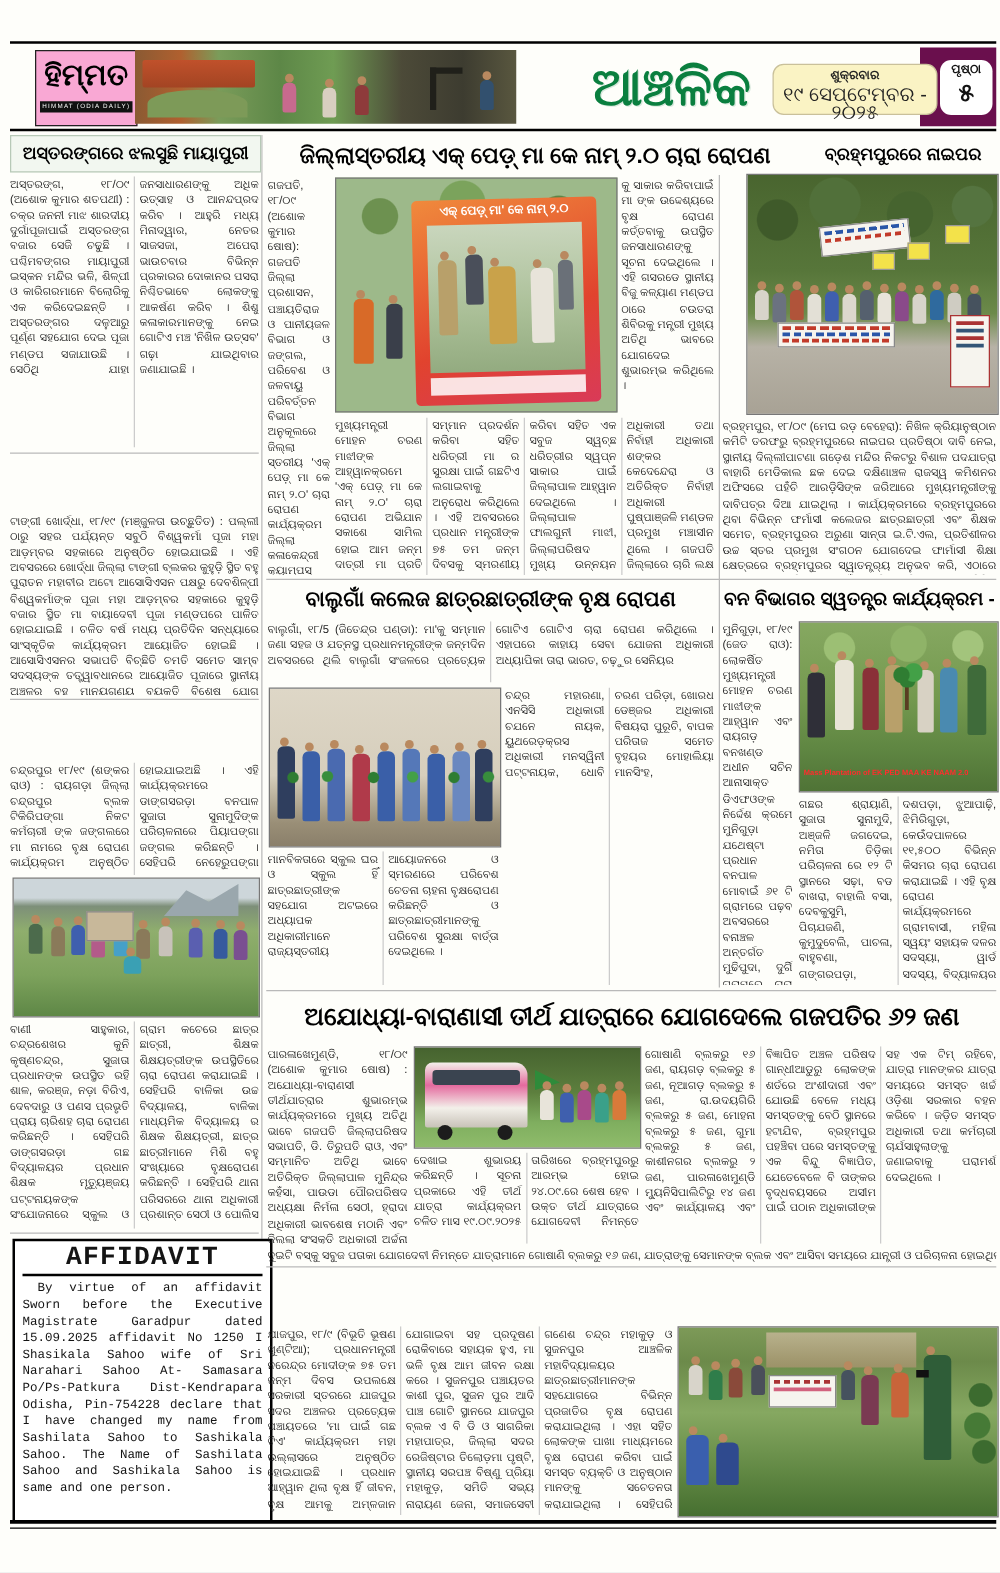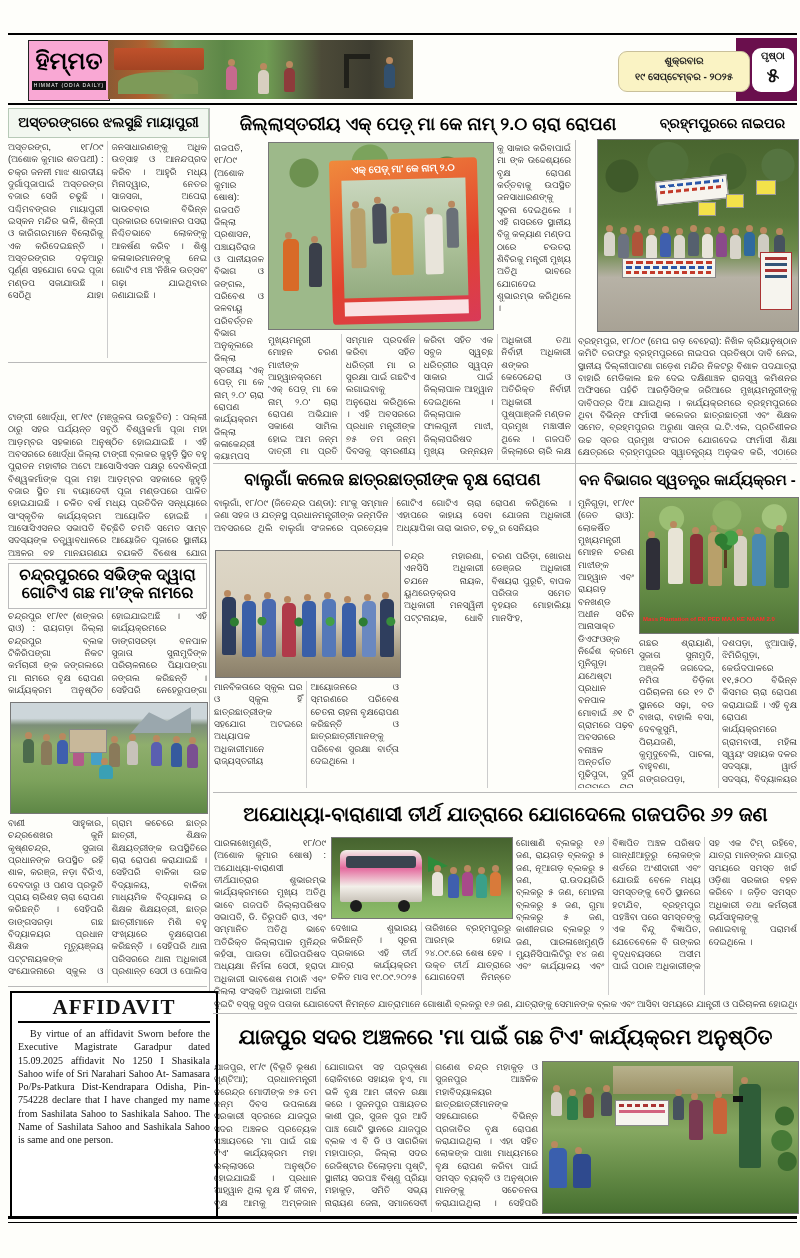--- a/index.html
+++ b/index.html
@@ -13,21 +13,21 @@
   .c3{column-count:3;column-gap:8px;column-rule:1px solid #cccccc;}
   .c4{column-count:4;column-gap:8px;column-rule:1px solid #cccccc;}
   .hl{position:absolute;font-weight:bold;color:#000;line-height:1.12;overflow:hidden;
       font-family:"Liberation Sans",sans-serif;}
   .photo{position:absolute;overflow:hidden;background:#9db98a;}
   .p{position:absolute;width:11px;height:24px;border-radius:5px 5px 2px 2px;}
   .p::before{content:"";position:absolute;top:-7px;left:2px;width:7px;height:7px;
       border-radius:50%;background:#b9895f;}
   .banner{position:absolute;background:#f6f4ee;border:1px solid #888;}
   .placard{position:absolute;background:#f3e24a;border:1px solid #999;}
-  .serif{font-family:Liberation Serif, serif;}
+  .serif{font-family:Liberation Mono, monospace;}
 </style>
 </head>
 <body>
 
 <div id="page">
 
   <div class="rule" style="left:8px;top:33px;width:789px;height:2px;"></div>
 
   <div class="abs" style="left:8px;top:38px;width:789px;height:63px;">
 
@@ -41,27 +41,29 @@
       <div class="abs" style="left:6px;top:8px;width:90px;height:22px;background:linear-gradient(180deg,#c0512b,#a34423);border-radius:2px;"></div>
       <div class="abs" style="left:10px;top:32px;width:80px;height:22px;background:#7d9a58;border-radius:50% 50% 0 0;"></div>
       <i class="p" style="left:118px;top:26px;background:#c76a8e;"></i>
       <i class="p" style="left:150px;top:30px;background:#d8cfc0;"></i>
       <i class="p" style="left:176px;top:28px;background:#8e3b3b;"></i>
       <div class="abs" style="left:236px;top:14px;width:5px;height:34px;background:#20201a;"></div>
       <div class="abs" style="left:236px;top:14px;width:26px;height:5px;background:#20201a;"></div>
       <i class="p" style="left:276px;top:24px;background:#32506e;"></i>
     </div>
 
+    <div class="abs" style="left:424px;top:4px;width:210px;height:56px;color:#0a7f3f;font-size:42px;font-weight:900;
+         text-align:center;line-height:56px;text-shadow:1px 1px 0 #d7e8dc;">ଆଞ୍ଚଳିକ</div>
 
     <div class="abs" style="left:728px;top:0px;width:61px;height:63px;background:#6a0f4d;"></div>
 
     <div class="abs" style="left:610px;top:13px;width:130px;height:39px;background:#faf3c4;border:1px solid #c9c09a;border-radius:9px;
          text-align:center;color:#222;">
       <div style="font-size:10px;font-weight:bold;line-height:18px;">ଶୁକ୍ରବାର</div>
-      <div style="font-size:10px;font-weight:bold;line-height:14px;">୧୯ ସେପ୍ଟେମ୍ବର - ୨୦୨୫</div>
+      <div style="font-size:16px;font-weight:normal;line-height:14px;">୧୯ ସେପ୍ଟେମ୍ବର - ୨୦୨୫</div>
     </div>
 
     <div class="abs" style="left:744px;top:10px;width:42px;height:44px;background:#fff;border-radius:9px;text-align:center;">
       <div style="font-size:10px;font-weight:bold;line-height:16px;color:#111;">ପୃଷ୍ଠା</div>
       <div style="font-size:20px;font-weight:900;line-height:22px;color:#111;">୫</div>
     </div>
   </div>
 
   <div class="rule" style="left:8px;top:103px;width:789px;height:2px;"></div>
 
@@ -71,21 +73,20 @@
   <div class="hl" style="left:8px;top:108px;width:199px;height:28px;font-size:14px;text-align:center;line-height:27px;
        border:1px solid #b7c9b7;background:#f2f7f0;">ଅସ୍ତରଙ୍ଗରେ ଝଲସୁଛି ମାୟାପୁରୀ ଇସ୍କନ ମନ୍ଦିର</div>
   <div class="abs bt c2" style="left:8px;top:141px;width:199px;height:217px;">ଅସ୍ତରଙ୍ଗ, ୧୮/୦୯ (ଅଶୋକ କୁମାର ଶତପଥୀ) : ଚକ୍ର ଜନନୀ ମାଝ ଶାରଦୀୟ ଦୁର୍ଗାପୂଜାପାଇଁ ଅସ୍ତରଙ୍ଗ ବଜାର ସେଜି ଚଢୁଛି । ପଶ୍ଚିମବଙ୍ଗର ମାୟାପୁରୀ ଇସ୍କନ ମନ୍ଦିର ଭଳି, ଶିଳ୍ପୀ ଓ କାରିଗରମାନେ ବିଲୋରିକୁ ଏକ କରିଦେଇଛନ୍ତି । ଅସ୍ତରଙ୍ଗର ଦଳୁଆରୁ ପୂର୍ଣ୍ଣ ସହଯୋଗ ଦେଇ ପୂଜା ମଣ୍ଡପ ସଜାଯାଉଛି । ସେଠିଥି ଯାହା ଜନସାଧାରଣଙ୍କୁ ଅଧିକ ଉତ୍ସାହ ଓ ଆନନ୍ଦପ୍ରଦ କରିବ । ଆହୁରି ମଧ୍ୟ ମିନାଦ୍ୱାର, ନେତର ସାଜସଜା, ଅପେରା ଭାଉଚବାର ବିଭିନ୍ନ ପ୍ରକାରର ଦୋକାନର ପସରା ନିଶ୍ଚିତଭାବେ ଲୋକଙ୍କୁ ଆକର୍ଷଣ କରିବ । ଶିଶୁ କଳାକାରମାନଙ୍କୁ ନେଇ ଗୋଟିଏ ମଞ୍ଚ 'ନିଖିଳ ଉତ୍ସବ' ଗଢ଼ା ଯାଇଥିବାର ଜଣାଯାଇଛି ।</div>
 
   <div class="grule" style="left:8px;top:362px;width:199px;height:1px;"></div>
 
   <div class="abs bt" style="left:8px;top:411px;width:199px;height:145px;">ଟାଙ୍ଗୀ ଖୋର୍ଦ୍ଧା, ୧୮/୧୯ (ମଞ୍ଜୁଳତା ଉଚ୍ଛୁତିତ) : ପଲ୍ଲୀ ଠାରୁ ସହର ପର୍ଯ୍ୟନ୍ତ ସବୁଠି ବିଶ୍ୱକର୍ମା ପୂଜା ମହା ଆଡ଼ମ୍ବର ସହକାରେ ଅନୁଷ୍ଠିତ ହୋଇଯାଇଛି । ଏହି ଅବସରରେ ଖୋର୍ଦ୍ଧା ଜିଲ୍ଲା ଟାଙ୍ଗୀ ବ୍ଲକର କୁହୁଡ଼ି ସ୍ଥିତ ବହୁ ପୁରାତନ ମହାବୀର ଅଟୋ ଆସୋସିଏସନ ପକ୍ଷରୁ ଦେବଶିଳ୍ପୀ ବିଶ୍ୱକର୍ମାଙ୍କ ପୂଜା ମହା ଆଡ଼ମ୍ବର ସହକାରେ କୁହୁଡ଼ି ବଜାର ସ୍ଥିତ ମା ବାୟାଦେବୀ ପୂଜା ମଣ୍ଡପରେ ପାଳିତ ହୋଇଯାଇଛି । ଚଳିତ ବର୍ଷ ମଧ୍ୟ ପ୍ରତିଦିନ ସନ୍ଧ୍ୟାରେ ସାଂସ୍କୃତିକ କାର୍ଯ୍ୟକ୍ରମ ଆୟୋଜିତ ହୋଇଛି । ଆସୋସିଏସନର ସଭାପତି ବିଚ୍ଛିତି ଚମତି ସମେତ ସାମ୍ବ ସଦସ୍ୟଙ୍କ ତତ୍ତ୍ୱାବଧାନରେ ଆୟୋଜିତ ପୂଜାରେ ସ୍ଥାନୀୟ ଅଞ୍ଚଳର ବହୁ ମାନ୍ୟଗଣ୍ୟ ବ୍ୟକ୍ତି ବିଶେଷ ଯୋଗ ଦେଇଥିଲେ । ସେହିପରି ଟାଙ୍ଗୀ, କୁହୁଡ଼ି ବିଦ୍ୟୁତ କାର୍ଯ୍ୟାଳୟ ସମେତ ବିଭିନ୍ନ ଦୋକାନବଜାର ଶିଳ୍ପ ପ୍ରତିଷ୍ଠାନ ମାନଙ୍କରେ ମଧ୍ୟ ଶ୍ରୀ ଶ୍ରୀ ବିଶ୍ୱକର୍ମା ପୂଜା ଅନୁଷ୍ଠିତ ହୋଇଯାଇଛି ।</div>
 
   <div class="grule" style="left:8px;top:559px;width:199px;height:1px;"></div>
 
-  <div class="hl" style="left:8px;top:563px;width:197px;height:42px;font-size:16px;text-align:center;border:1px solid #bbb;padding-top:2px;">ଚନ୍ଦ୍ରପୁରରେ ସଭିଙ୍କ ଦ୍ୱାରା ଗୋଟିଏ ଗଛ ମା'ଙ୍କ ନାମରେ</div>
   <div class="abs bt c2" style="left:8px;top:610px;width:199px;height:90px;">ଚନ୍ଦ୍ରପୁର ୧୮/୧୯ (ଶଙ୍କର ରାଓ) : ରାୟଗଡ଼ା ଜିଲ୍ଲା ଚନ୍ଦ୍ରପୁର ବ୍ଲକ ଟିକିରିପଙ୍ଗା ନିକଟ କର୍ମଚାରୀ ଙ୍କ ଜଙ୍ଗଲରେ ମା ନାମରେ ବୃକ୍ଷ ରୋପଣ କାର୍ଯ୍ୟକ୍ରମ ଅନୁଷ୍ଠିତ ହୋଇଯାଇଅଛି । ଏହି କାର୍ଯ୍ୟକ୍ରମରେ ଡାଙ୍ଗସରଡ଼ା ବନପାଳ ସୁଜାତା ସୁନାମୁଦିଙ୍କ ପରିଚାଳନାରେ ପିୟାପଙ୍ଗା ଜଙ୍ଗଲ କରିଛନ୍ତି । ସେହିପରି ନେହେରୁପଙ୍ଗା ଆଶ୍ରମ ସ୍କୁଲର ପ୍ରଧାନ ଶିକ୍ଷକ ରାହୁ ପାନ, ଗାୟତ୍ରୀକା ବାଳିକା ଉଚ୍ଚ ବିଦ୍ୟାଳୟର ପ୍ରଧାନ ଶିକ୍ଷୟତ୍ରୀ ଅନୁରାଧା ମିଶ୍ର, ଚନ୍ଦ୍ରପୁର ମାଧ୍ୟମିକ ବିଦ୍ୟାଳୟର ଶିକ୍ଷକ, ବୁଦ୍ଧାବାଲ୍ମୀକ ଠାରେ ସରପଞ୍ଚ ଭାମ ଗୋରେଲୋ, ଏ ଟି ଓ ନାଲା ବନପାଳ ଅର୍ପିତା</div>
 
   <div class="photo" style="left:10px;top:702px;width:196px;height:110px;border:1px solid #777;
        background:linear-gradient(180deg,#cdd6da 0%,#cdd6da 14%,#7d8f79 20%,#8fae6d 38%,#7da25c 70%,#5e8746 100%);">
     <div class="abs" style="left:120px;top:4px;width:60px;height:26px;background:#9aa7ad;clip-path:polygon(0 100%,30% 20%,60% 55%,100% 0,100% 100%);"></div>
     <i class="p" style="left:12px;top:36px;background:#4c6b4c;"></i>
     <i class="p" style="left:30px;top:38px;background:#8a7a5a;"></i>
     <i class="p" style="left:46px;top:37px;background:#3f5fae;"></i>
     <i class="p" style="left:62px;top:39px;background:#b35b8a;"></i>
     <i class="p" style="left:80px;top:38px;background:#46a0c8;"></i>
@@ -177,21 +178,21 @@
       <div style="margin:3px 4px 0;height:3px;background:#357;"></div>
       <div style="margin:3px 4px 0;height:3px;background:#a33;"></div>
       <div style="margin:3px 4px 0;height:3px;background:#357;"></div>
     </div>
   </div>
   <div class="abs bt" style="left:578px;top:335px;width:219px;height:125px;">ବ୍ରହ୍ମପୁର, ୧୮/୦୯ (ମେଘ ରଡ଼ ବେହେରା): ନିଖିଳ କ୍ରିୟାନୁଷ୍ଠାନ କମିଟି ତରଫରୁ ବ୍ରହ୍ମପୁରରେ ନାଇପର ପ୍ରତିଷ୍ଠା ଦାବି ନେଇ, ସ୍ଥାନୀୟ ଦିଲ୍ଲୀପାଟଣା ଗଡ଼େଶ ମନ୍ଦିର ନିକଟରୁ ବିଶାଳ ପଦଯାତ୍ରା ବାହାରି ମେଡିକାଲ ଛକ ଦେଇ ଦକ୍ଷିଣାଞ୍ଚଳ ରାଜସ୍ୱ କମିଶନର ଅଫିସରେ ପହଁଚି ଆରଡ଼ିସିଙ୍କ ଜରିଆରେ ମୁଖ୍ୟମନ୍ତ୍ରୀଙ୍କୁ ଦାବିପତ୍ର ଦିଆ ଯାଇଥିଲା । କାର୍ଯ୍ୟକ୍ରମରେ ବ୍ରହ୍ମପୁରରେ ଥିବା ବିଭିନ୍ନ ଫର୍ମାସୀ କଲେଜର ଛାତ୍ରଛାତ୍ରୀ ଏବଂ ଶିକ୍ଷକ ସମେତ, ବ୍ରହ୍ମପୁରର ଅରୁଣା ସାନ୍ତା ଇ.ଟି.ଏଲ, ପ୍ରତିଶୀଳର ଉଚ୍ଚ ସ୍ତର ପ୍ରମୁଖ ସଂଗଠନ ଯୋଗଦେଇ ଫାର୍ମାସୀ ଶିକ୍ଷା କ୍ଷେତ୍ରରେ ବ୍ରହ୍ମପୁରର ସ୍ୱାତନ୍ତ୍ର୍ୟ ଅନୁଭବ କରି, ଏଠାରେ 'ନାଇପର' ପ୍ରତିଷ୍ଠା ପାଇଁ ଦାବି କରିଥିଲେ । ନିଖିଳ କ୍ରିୟାନୁଷ୍ଠାନ କମିଟି ଆବାହକ ସରୋଜ ପଟ୍ଟନାୟକ, ବି, ଯୋଗେଶ୍ୱର ରାଓ, ସଂଜାନ କୁମାର ସୁକୃତି, ରାଜେନ୍ଦ୍ର କୁମାର ପଣ୍ଡା, ପ୍ରିତିଷ ପାଣିଗ୍ରାହୀ, ଆଦିତ୍ୟ ନାରାୟଣ ରଥ, ପ୍ରଭାସ ପଟ୍ଟନାୟକ, ମାନସ ପାତ୍ର, ଅଶୋକ ଦଳାଇ, ଦେବବ୍ରତ ଦେବ, ସୂର୍ଯ୍ୟ ନାରାୟଣ ବେହେରା, ବିନୋଦ ଚୌଧୁରୀ, ରମେଶ କୁମାର ସାହୁ, ଦ୍ୱି କେଶବ ରାଓ, ନୀଳମାଧବ ପାତ୍ର, ଦେବାଶିଷ ପଣ୍ଡା, ଚମନ, ମହେଶ୍ୱର ବାଢ଼ଇଆ, ବାସୁଦେବ ପଣ୍ଡା ପ୍ରମୁଖ ହୃଦ ଶତୃ ବର୍ଷ ଛାତ୍ରଛାତ୍ରୀ ଏବଂ ବ୍ୟକ୍ତି ବିଶେଷ କାର୍ଯ୍ୟକ୍ରମରେ ଭାଗ ନେଇଥିଲେ ।</div>
 
   <div class="grule" style="left:213px;top:463px;width:584px;height:1px;"></div>
 
   <div class="hl" style="left:214px;top:467px;width:357px;height:26px;font-size:17px;text-align:center;line-height:26px;">ବାଲୁଗାଁ କଲେଜ ଛାତ୍ରଛାତ୍ରୀଙ୍କ ବୃକ୍ଷ ରୋପଣ କାର୍ଯ୍ୟକ୍ରମ</div>
-  <div class="abs bt c2" style="left:214px;top:497px;width:357px;height:49px;">ବାଲୁଗାଁ, ୧୮/୦୯ (ଜିତେନ୍ଦ୍ର ପଣ୍ଡା): ମା'କୁ ସମ୍ମାନ ଜଣା ସହଜ ଓ ଯତ୍ନସ୍ଥ ପ୍ରଧାନମନ୍ତ୍ରୀଙ୍କ ଜନ୍ମଦିନ ଅବସରରେ ଥିଲି ବାଲୁଗାଁ ସଂଜଳରେ ପ୍ରତ୍ୟେକ ଗୋଟିଏ ଗୋଟିଏ ଚାରା ରୋପଣ କରିଥିଲେ । ଏହାପରେ କାହାୟ ସେବା ଯୋଜନା ଅଧିକାରୀ ଅଧ୍ୟାପିକା ତାରା ଭାରତ, ଚଢ଼ୁର ସେନିୟର</div>
+  <div class="abs bt c2" style="left:214px;top:497px;width:357px;height:49px;">ବାଲୁଗାଁ, ୧୮/5 (ଜିତେନ୍ଦ୍ର ପଣ୍ଡା): ମା'କୁ ସମ୍ମାନ ଜଣା ସହଜ ଓ ଯତ୍ନସ୍ଥ ପ୍ରଧାନମନ୍ତ୍ରୀଙ୍କ ଜନ୍ମଦିନ ଅବସରରେ ଥିଲି ବାଲୁଗାଁ ସଂଜଳରେ ପ୍ରତ୍ୟେକ ଗୋଟିଏ ଗୋଟିଏ ଚାରା ରୋପଣ କରିଥିଲେ । ଏହାପରେ କାହାୟ ସେବା ଯୋଜନା ଅଧିକାରୀ ଅଧ୍ୟାପିକା ତାରା ଭାରତ, ଚଢ଼ୁର ସେନିୟର</div>
 
   <div class="photo" style="left:215px;top:550px;width:184px;height:126px;border:1px solid #777;
        background:linear-gradient(180deg,#ded7c7 0%,#d6cebc 55%,#9a8f77 85%,#8a7f6a 100%);">
     <div class="abs" style="left:0;top:8px;width:184px;height:40px;background:
        repeating-linear-gradient(90deg,#b9b09c 0 18px,#8d8троа 18px 26px);opacity:.5;"></div>
     <i class="p" style="left:6px;top:46px;width:14px;height:58px;background:#2f3e5e;"></i>
     <i class="p" style="left:26px;top:50px;width:14px;height:56px;background:#3a5fa8;"></i>
     <i class="p" style="left:46px;top:48px;width:14px;height:58px;background:#4a6ab0;"></i>
     <i class="p" style="left:66px;top:52px;width:14px;height:54px;background:#b03a4a;"></i>
     <i class="p" style="left:86px;top:50px;width:14px;height:56px;background:#3a5fa8;"></i>
@@ -255,21 +256,20 @@
     <i class="p" style="left:130px;top:34px;background:#a84a8a;"></i>
     <i class="p" style="left:144px;top:36px;background:#3aa089;"></i>
     <i class="p" style="left:158px;top:34px;background:#d87a3a;"></i>
   </div>
   <div class="abs bt c2" style="left:331px;top:922px;width:180px;height:73px;">ଦେଖାଇ ଶୁଭାରୟ କରିଛନ୍ତି । ସୂଚନା ପ୍ରକାରେ ଏହି ତୀର୍ଥ ଯାତ୍ରା କାର୍ଯ୍ୟକ୍ରମ ଚଳିତ ମାସ ୧୯.୦୯.୨୦୨୫ ତାରିଖରେ ବ୍ରହ୍ମପୁରରୁ ଆରମ୍ଭ ହୋଇ ୨୪.୦୯.ରେ ଶେଷ ହେବ । ଉକ୍ତ ତୀର୍ଥ ଯାତ୍ରାରେ ଯୋଗଦେବୀ ନିମନ୍ତେ ଯାତ୍ରାମାନେ ଓଡ଼ିଶା ସରକାରଙ୍କ ପର୍ଯ୍ୟଟନ ବିଭାଗ ଦ୍ୱାରା ପୁଣ୍ୟ କ୍ଷେତ୍ରରେ ଅନଲାଇନ ପ୍ରକ୍ରିୟା ମାଧ୍ୟମରେ ଆବେଦନ କରିଥିଲେ ।</div>
   <div class="abs bt c3" style="left:516px;top:837px;width:281px;height:158px;">ଗୋଷାଣି ବ୍ଲକରୁ ୧୬ ଜଣ, ରାୟଗଡ଼ ବ୍ଲକରୁ ୫ ଜଣ, ନୂଆଗଡ଼ ବ୍ଲକରୁ ୫ ଜଣ, ରା.ଉଦୟଗିରି ବ୍ଲକରୁ ୫ ଜଣ, ମୋହନା ବ୍ଲକରୁ ୫ ଜଣ, ଗୁମା ବ୍ଲକରୁ ୫ ଜଣ, କାଶୀନଗର ବ୍ଲକରୁ ୨ ଜଣ, ପାରଳାଖେମୁଣ୍ଡି ମ୍ୟୁନିସିପାଲିଟିରୁ ୧୪ ଜଣ ଏବଂ କାର୍ଯ୍ୟାଳୟ ଏବଂ ବିଜ୍ଞାପିତ ଅଞ୍ଚଳ ପରିଷଦ ଗାନ୍ଧୀଆଡୁରୁ ଲୋକଙ୍କ ଶର୍ତରେ ଅଂଶୀଦାରୀ ଏବଂ ଯୋଉଛି ବେଳେ ମଧ୍ୟ ସମସ୍ତଙ୍କୁ ବେଠି ସ୍ଥାନରେ ହଟାଯିବ, ବ୍ରହ୍ମପୁର ପହଞ୍ଚିବା ପରେ ସମସ୍ତଙ୍କୁ ଏକ ବିନ୍ଦୁ ବିଜ୍ଞାପିତ, ଯେତେବେଳେ ବି ତାଙ୍କର ବୃଦ୍ଧବୟସରେ ଅସୀମ ପାଇଁ ପଠାନ ଅଧିକାରୀଙ୍କ ସହ ଏକ ଟିମ୍ ରହିବେ, ଯାତ୍ରା ମାନଙ୍କର ଯାତ୍ରା ସମୟରେ ସମସ୍ତ ଖର୍ଚ୍ଚ ଓଡ଼ିଶା ସରକାର ବହନ କରିବେ । ଜଡ଼ିତ ସମସ୍ତ ଅଧିକାରୀ ତଥା କର୍ମଚାରୀ ଚାର୍ଯସାହୁଲାଙ୍କୁ ଜଣାଇବାକୁ ପରାମର୍ଶ ଦେଇଥିଲେ ।</div>
   <div class="abs bt" style="left:214px;top:998px;width:583px;height:12px;white-space:nowrap;">ଦୁଇଟି ବସ୍‌କୁ ସବୁଜ ପତାକା ଯୋଗଦେବୀ ନିମନ୍ତେ ଯାତ୍ରାମାନେ ଗୋଷାଣି ବ୍ଲକରୁ ୧୬ ଜଣ, ଯାତ୍ରାଙ୍କୁ ସେମାନଙ୍କ ବ୍ଲକ ଏବଂ ଆସିବା ସମୟରେ ଯାନ୍ତ୍ରୀ ଓ ପରିଚାଳନା ହୋଇଥିଲା ।</div>
 
   <div class="grule" style="left:213px;top:1013px;width:584px;height:1px;"></div>
 
-  <div class="hl" style="left:214px;top:1018px;width:583px;height:38px;font-size:21px;text-align:center;line-height:38px;">ଯାଜପୁର ସଦର ଅଞ୍ଚଳରେ 'ମା ପାଇଁ ଗଛ ଟିଏ' କାର୍ଯ୍ୟକ୍ରମ ଅନୁଷ୍ଠିତ</div>
   <div class="abs bt c3" style="left:214px;top:1061px;width:324px;height:151px;">ଯାଜପୁର, ୧୮/୯ (ବିଭୂତି ଭୂଷଣ ଖୁଣ୍ଟିଆ); ପ୍ରଧାନମନ୍ତ୍ରୀ ନରେନ୍ଦ୍ର ମୋଦୀଙ୍କ ୭୫ ତମ ଜନ୍ମ ଦିବସ ଉପଲକ୍ଷେ ସରକାରୀ ସ୍ତରରେ ଯାଜପୁର ସଦର ଅଞ୍ଚଳର ପ୍ରତ୍ୟେକ ପଞ୍ଚାୟତରେ 'ମା ପାଇଁ ଗଛ ଟିଏ' କାର୍ଯ୍ୟକ୍ରମ ମହା ଉଲ୍ଲାସରେ ଅନୁଷ୍ଠିତ ହୋଇଯାଇଛି । ପ୍ରଧାନ ଆହ୍ୱାନ ଥିଲା ବୃକ୍ଷ ହିଁ ଜୀବନ, ବୃକ୍ଷ ଆମକୁ ଅମ୍ଳଜାନ ଯୋଗାଇବା ସହ ପ୍ରଦୂଷଣ ରୋକିବାରେ ସହାୟକ ହୁଏ, ମା ଭଳି ବୃକ୍ଷ ଆମ ଜୀବନ ରକ୍ଷା କରେ । ସୁଜନପୁର ପଞ୍ଚାୟତର କାଶୀ ପୁର, ସୁଜନ ପୁର ଆଦି ପାଞ୍ଚ ଗୋଟି ସ୍ଥାନରେ ଯାଜପୁର ବ୍ଲକ ଏ ବି ଡି ଓ ସାଗରିକା ମହାପାତ୍ର, ଜିଲ୍ଲା ସଦର ରେଜିଷ୍ଟାର ତିଲୋଡ଼ମା ପୃଷ୍ଟି, ସ୍ଥାନୀୟ ସରପଞ୍ଚ ବିଷ୍ଣୁ ପ୍ରିୟା ମହାକୁଡ଼, ସମିତି ସଭ୍ୟ ନାରାୟଣ ଜେନା, ସମାଜସେବୀ ଗଣେଶ ଚନ୍ଦ୍ର ମହାକୁଡ଼ ଓ ସୁଜନପୁର ଆଞ୍ଚଳିକ ମହାବିଦ୍ୟାଳୟର ଛାତ୍ରଛାତ୍ରୀମାନଙ୍କ ସହଯୋଗରେ ବିଭିନ୍ନ ପ୍ରଜାତିର ବୃକ୍ଷ ରୋପଣ କରାଯାଇଥିଲା । ଏହା ସହିତ ଲୋକଙ୍କ ପାଖା ମାଧ୍ୟମରେ ବୃକ୍ଷ ରୋପଣ କରିବା ପାଇଁ ସମସ୍ତ ବ୍ୟକ୍ତି ଓ ଅନୁଷ୍ଠାନ ମାନଙ୍କୁ ସଚେତନତା କରାଯାଇଥିଲା । ସେହିପରି ବଡ଼ଅଖୟ ପଞ୍ଚାୟତର ସରପଞ୍ଚ ବାଦଲ ଖୁଣ୍ଟିଆ, ମହେଶ୍ୱର ପୁର ପଞ୍ଚାୟତ ସରପଞ୍ଚ ସୁଚିତ୍ କୁମାର ରାୟ, ସମିତି ସଭ୍ୟ ସ୍ମୃତି ରେଖା ସାମଲ, ଜିଲ୍ଲା ପରିଷଦ ସଭ୍ୟ ସୁନୀତା ରାଉତ ଓ ବିଭିନ୍ନ ପଞ୍ଚାୟତର ସରପଞ୍ଚ ଓ କାର୍ଯ୍ୟନିର୍ବାହୀ ଅଧିକାରୀଙ୍କ ଉପସ୍ଥିତିରେ ଏହି କାର୍ଯ୍ୟକ୍ରମ ଅନୁଷ୍ଠିତ ହୋଇଯାଇଛି ।</div>
 
   <div class="photo" style="left:542px;top:1061px;width:255px;height:151px;border:1px solid #777;
        background:linear-gradient(180deg,#7d9a58 0%,#6c8a4a 18%,#86a861 45%,#5f8642 78%,#466f30 100%);">
     <div class="abs" style="left:70px;top:4px;width:120px;height:28px;background:linear-gradient(180deg,#c8b89a,#a8946f);opacity:.8;"></div>
     <i class="p" style="left:8px;top:30px;background:#d8d4ca;"></i>
     <i class="p" style="left:24px;top:34px;background:#2f7d4a;"></i>
     <i class="p" style="left:40px;top:32px;background:#8a4a3a;"></i>
     <i class="p" style="left:58px;top:30px;background:#4a4f5a;"></i>
     <div class="banner" style="left:72px;top:38px;width:52px;height:24px;">

